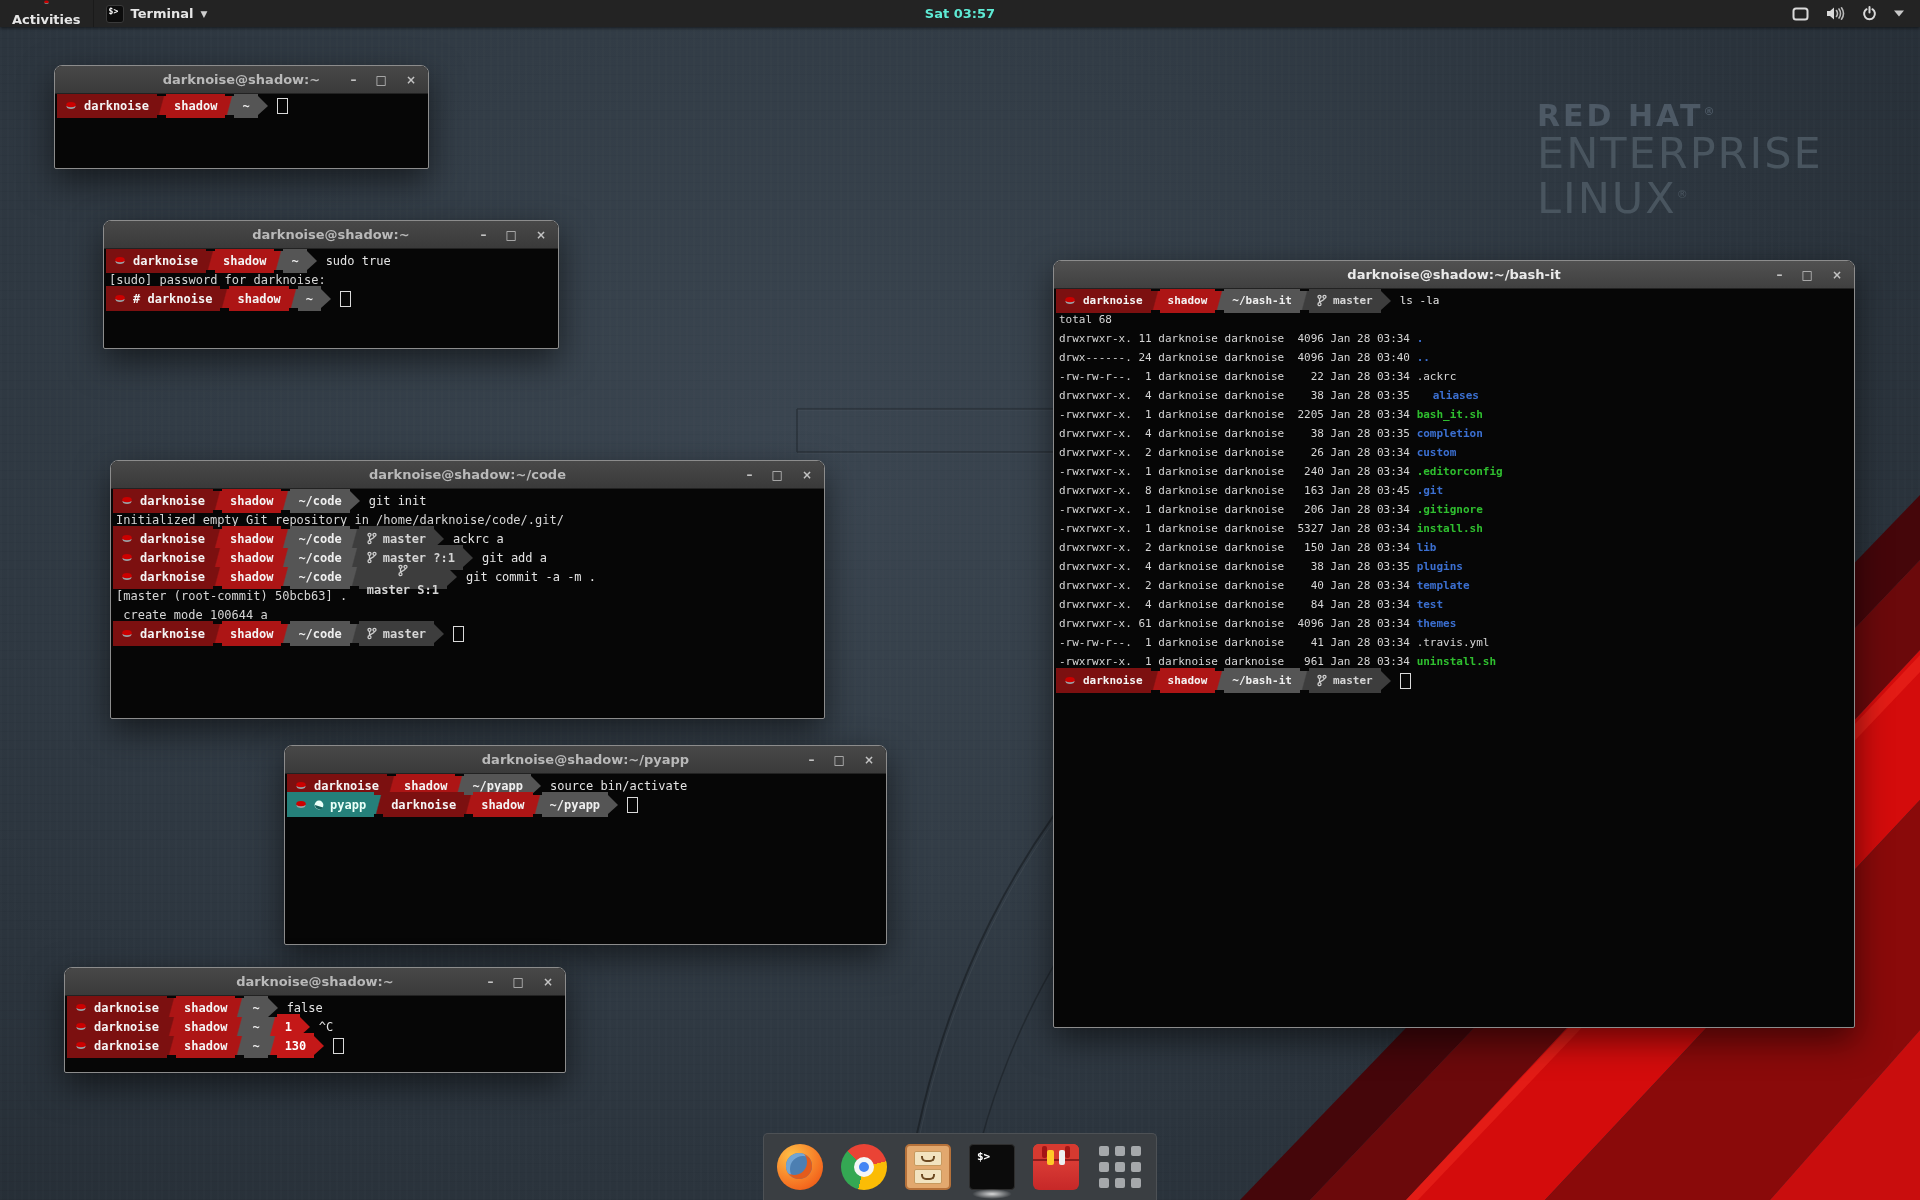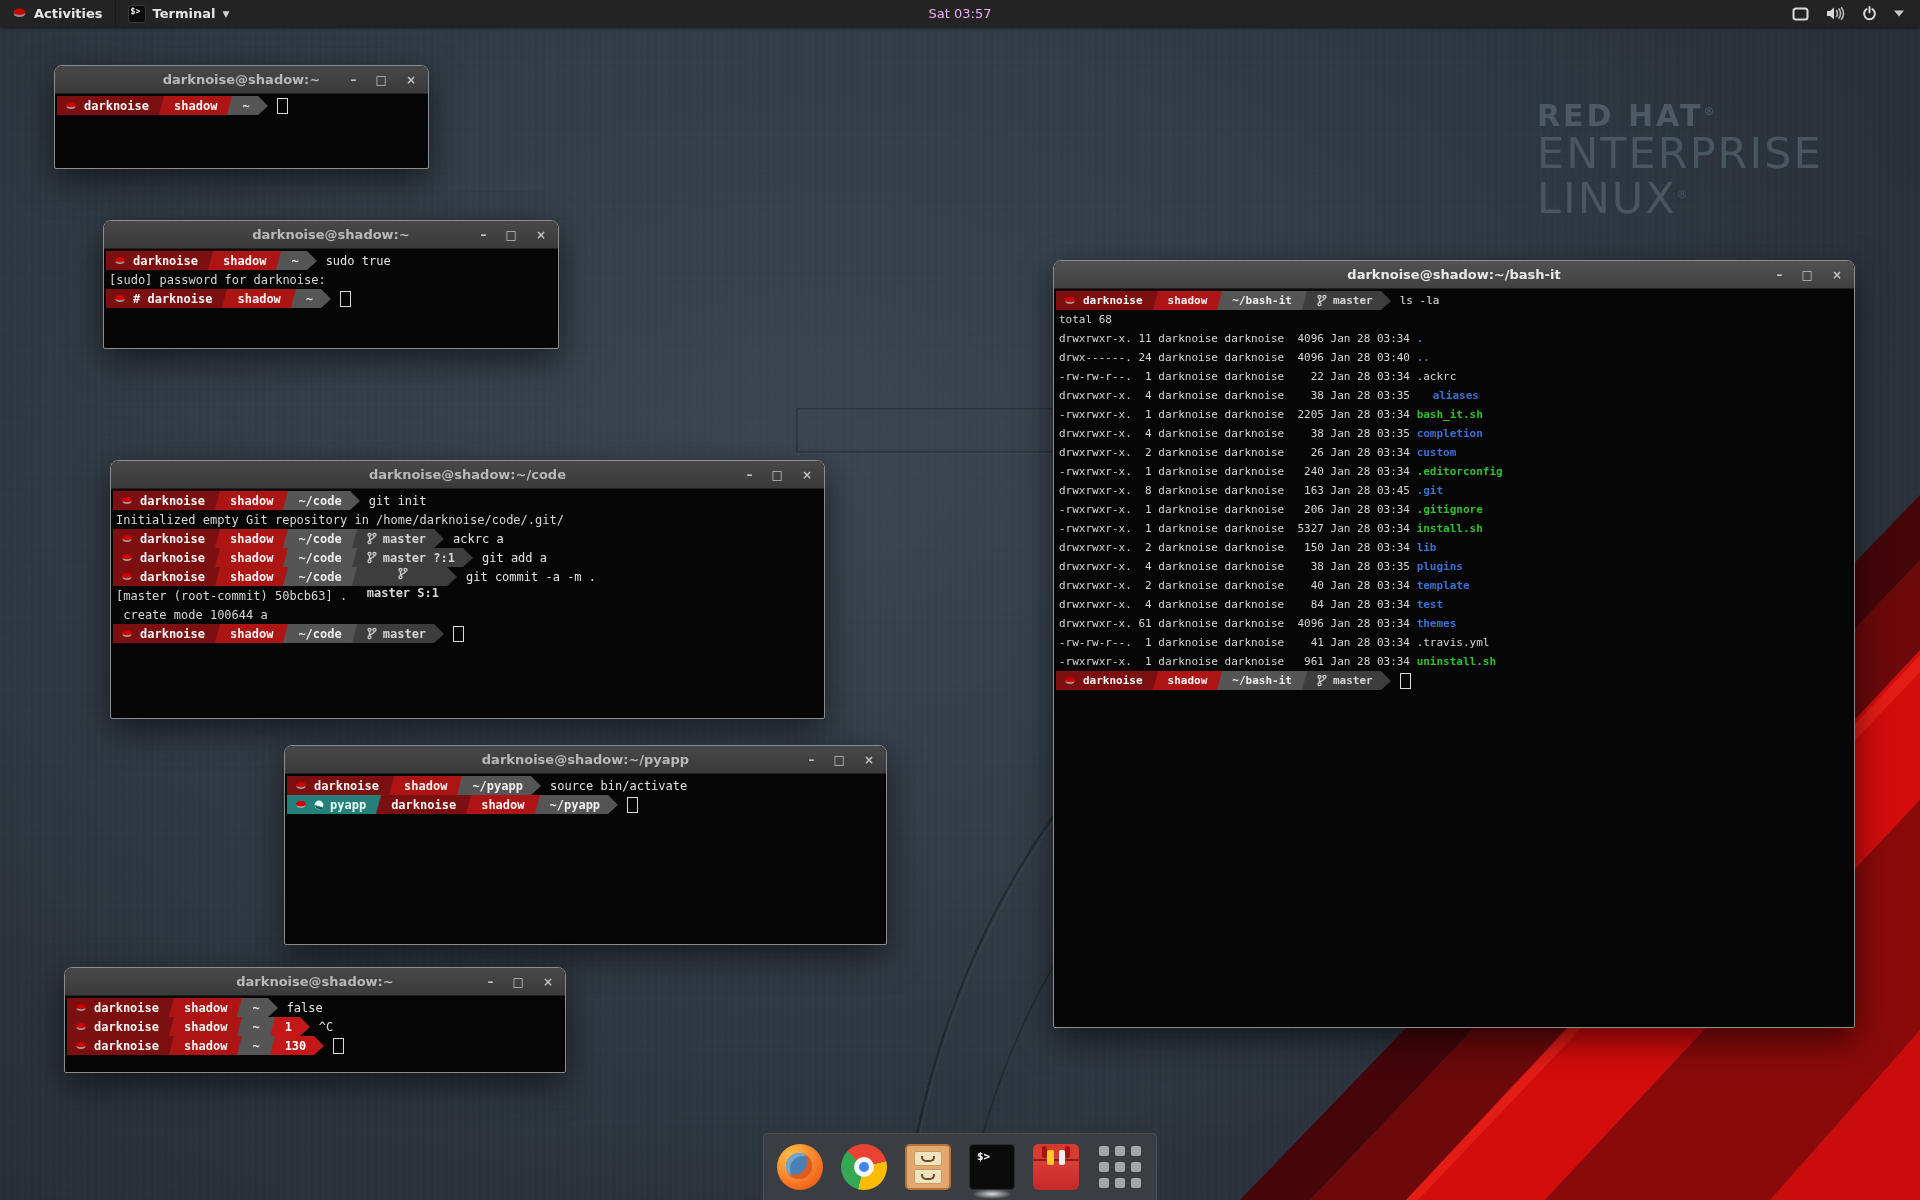--- a/index.html
+++ b/index.html
@@ -13,27 +13,27 @@
     background:repeating-linear-gradient(90deg, rgba(255,255,255,.018) 0 2px, transparent 2px 7px),
                repeating-linear-gradient(0deg, rgba(0,0,0,.05) 0 1px, transparent 1px 9px);
     opacity:.5;}
   .wallpaper-art{position:absolute;inset:0;pointer-events:none;}
 
   
   .topbar{position:absolute;top:0;left:0;right:0;height:27px;background:#232323;
     display:flex;align-items:center;color:#e6e6e6;font-size:13px;font-weight:bold;z-index:50;
     box-shadow:0 1px 3px rgba(0,0,0,.6);}
   .tb-left{display:flex;align-items:center;height:100%;}
-  .tb-activities{display:flex;align-items:center;gap:7px;padding:0 12px;height:100%;cursor:default;}
+  .tb-activities{display:flex;align-items:center;gap:7px;padding:0 12px;height:100%;cursor:default;flex-direction:column;}
   .tb-appmenu{display:flex;align-items:center;gap:7px;padding:0 12px;height:100%;border-left:1px solid #1a1a1a;}
   .mini-term{width:18px;height:18px;background:#0c0c0c;border:1px solid #3a3a3a;border-radius:3px;
     color:#fff;font-family:"DejaVu Sans Mono",monospace;font-size:8px;font-weight:bold;
     display:flex;align-items:flex-start;justify-content:flex-start;padding:1px 0 0 2px;box-sizing:border-box;}
   .chev{font-size:9px;color:#cfcfcf;}
-  .tb-clock{position:absolute;left:50%;transform:translateX(-50%);font-weight:normal;color:#f0abfc;text-align:center;}
+  .tb-clock{position:absolute;left:50%;transform:translateX(-50%);font-weight:bold;color:#5eead4;text-align:center;}
   .tb-right{margin-left:auto;display:flex;align-items:center;gap:17px;padding-right:16px;height:100%;}
   .tb-right svg{display:block;}
 
   
   .rhel-logo{position:absolute;left:1537px;top:100px;color:#4d5965;line-height:1.04;
     letter-spacing:2px;user-select:none;}
   .rhel-logo .l1{font-size:30px;font-weight:bold;letter-spacing:3px;}
   .rhel-logo .l2,.rhel-logo .l3{font-size:43px;font-weight:400;color:#49555f;}
   .rhel-logo sup{font-size:11px;letter-spacing:0;}
 
@@ -46,21 +46,21 @@
   .titlebar .title{position:absolute;left:0;right:0;text-align:center;font-size:13px;font-weight:bold;color:#b9b9b9;}
   .term-win.focused .titlebar .title{color:#e9e9e9;}
   .winbtns{margin-left:auto;display:flex;align-items:center;gap:19px;padding-right:12px;z-index:2;}
   .winbtn{color:#c3c3c3;font-size:12px;font-weight:bold;line-height:1;cursor:default;}
   .term-body{padding:2px 0 0 2px;font-family:"DejaVu Sans Mono","Liberation Mono",monospace;
     font-size:12px;color:#d6d6d6;}
   .small-font .term-body{font-size:11px;}
 
   .tline{height:19px;display:flex;align-items:center;}
   .out{white-space:pre;padding-left:3px;}
-  .pseg{display:flex;align-items:center;height:19px;padding:0 8px;font-weight:bold;gap:6px;white-space:pre;}
+  .pseg{display:flex;align-items:center;height:25px;padding:0 8px;font-weight:bold;gap:6px;white-space:pre;}
   .psep{width:9px;height:19px;flex:0 0 9px;}
   .parrow{width:0;height:0;border-top:10px solid transparent;border-bottom:9px solid transparent;
     border-left:10px solid #000;}
   .cmd{padding-left:9px;color:#e4e4e4;white-space:pre;}
   .cursor{display:inline-block;width:9px;height:14px;border:1px solid #dadada;margin-left:9px;}
   .hat-ic{flex:0 0 auto;margin-right:1px;}
   .seg-ic{flex:0 0 auto;}
 
   
   .dock{position:absolute;left:50%;transform:translateX(-50%);bottom:0;width:392px;height:66px;

